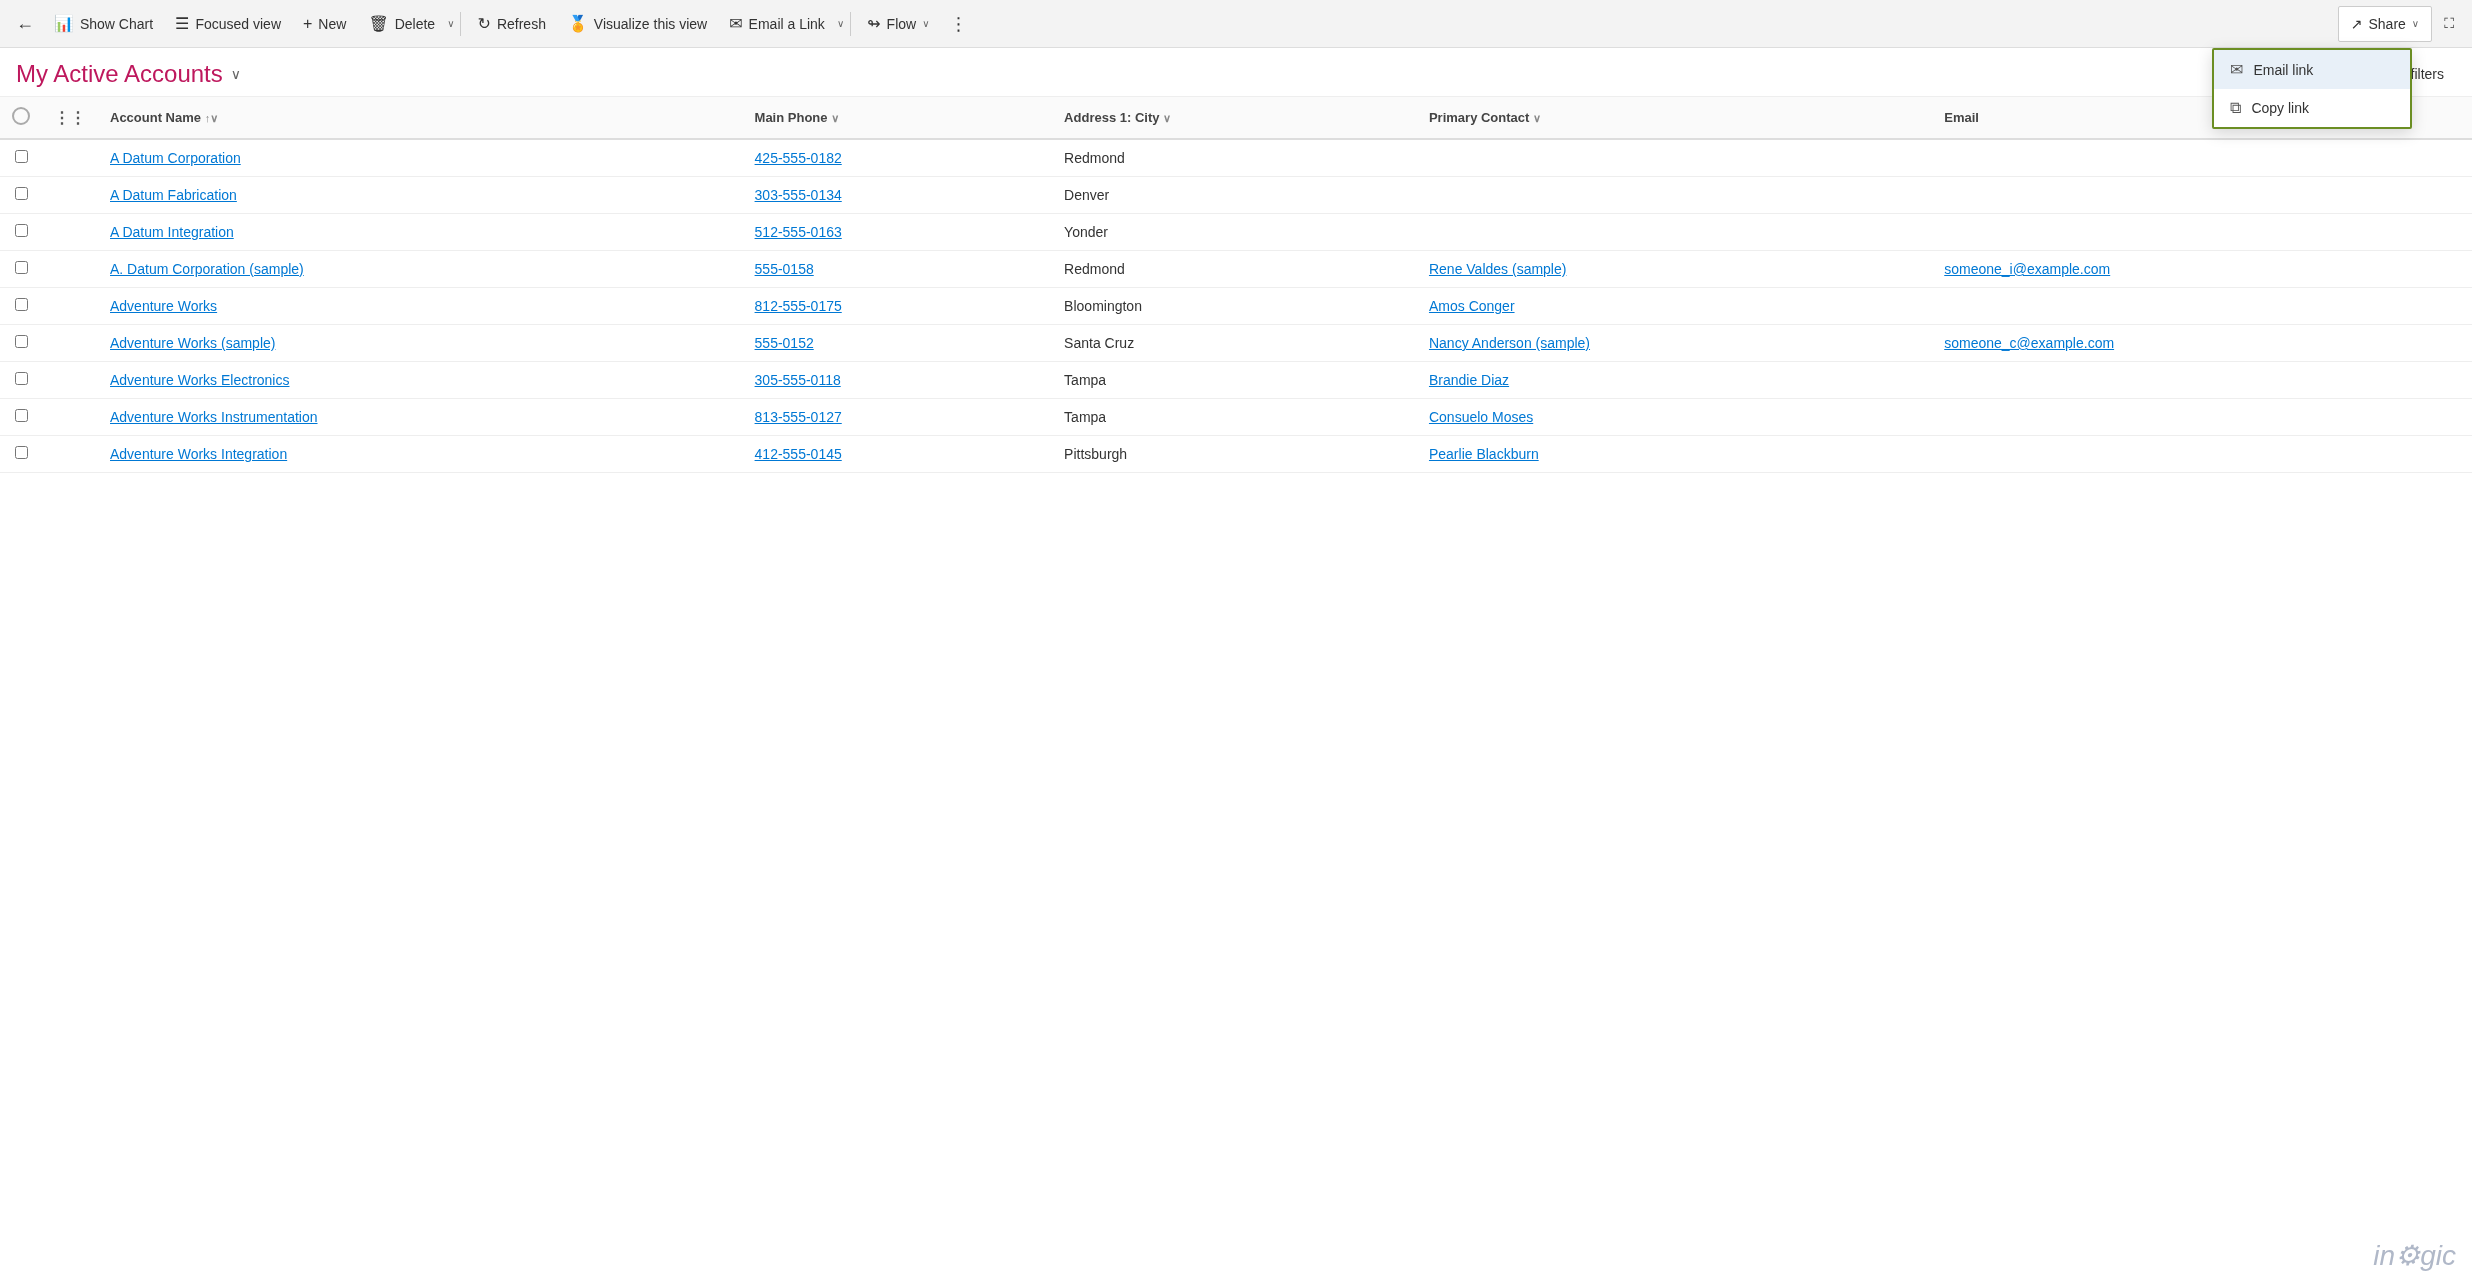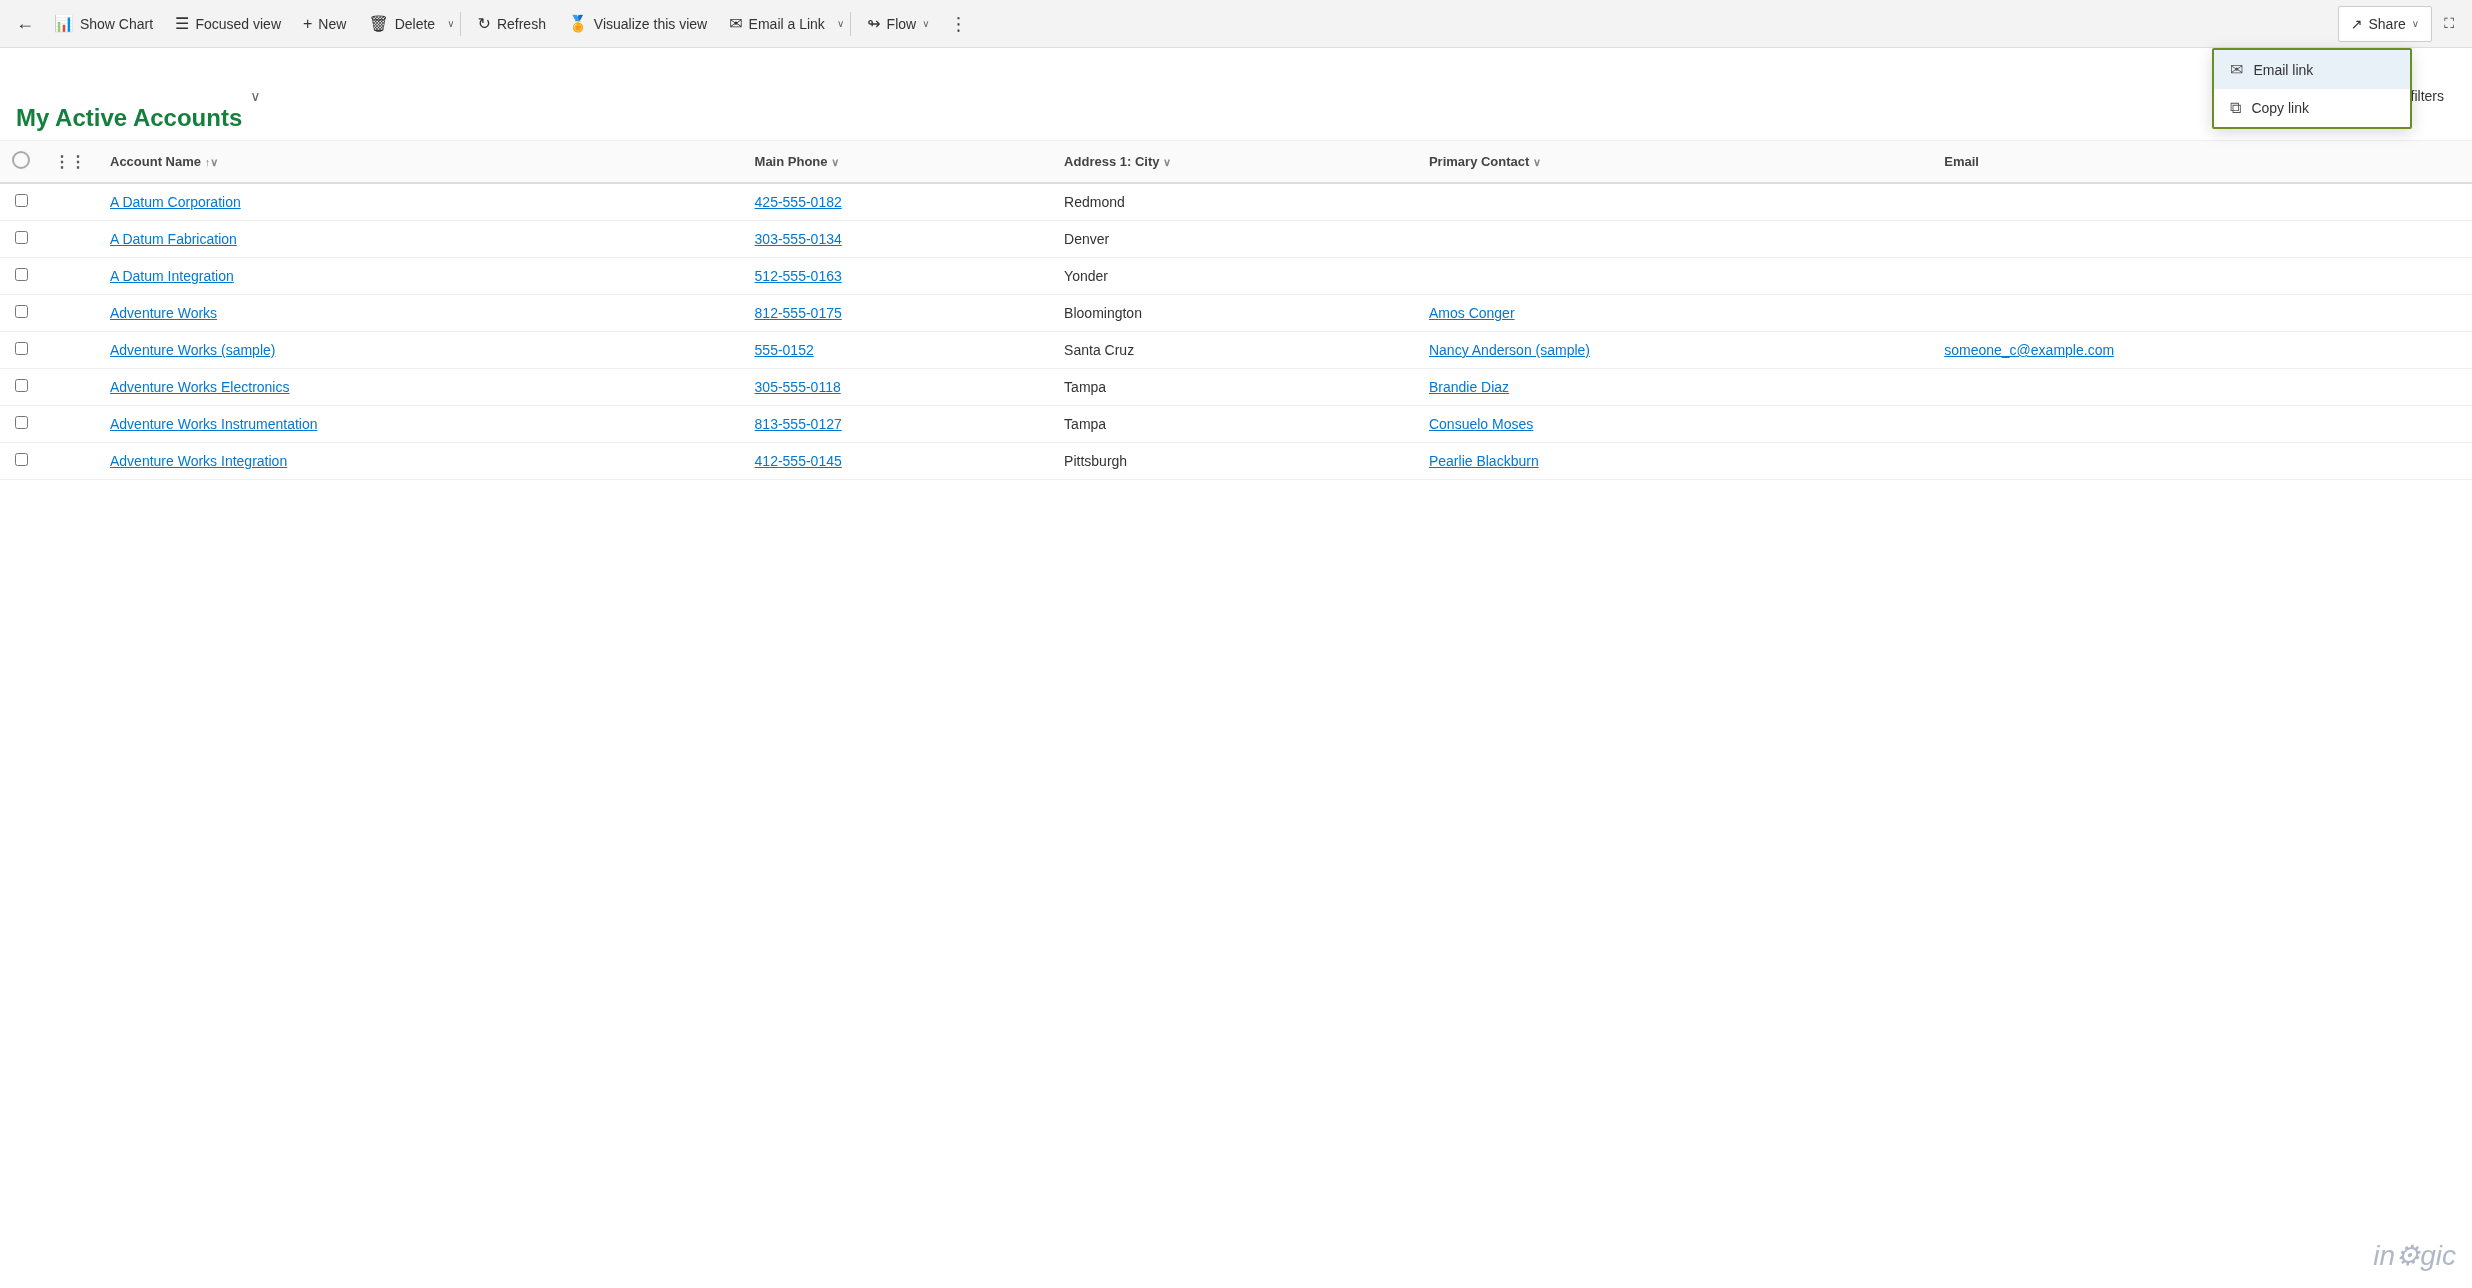--- a/index.html
+++ b/index.html
@@ -89,23 +89,22 @@
       padding: 12px 16px 8px 16px;
       border-bottom: 1px solid #eee;
     }
     .page-title-area {
       display: flex;
       align-items: center;
       gap: 8px;
     }
     .page-title {
       font-size: 24px;
-      font-weight: 700;
-      color: #15803d;
-      margin-top: 44px;
+      font-weight: 400;
+      color: #be185d;
     }
     .page-title-chevron {
       font-size: 14px;
       color: #666;
       cursor: pointer;
     }
     .header-actions {
       display: flex;
       align-items: center;
       gap: 8px;
@@ -357,20 +356,29 @@
           <td class="hierarchy-col"></td>
           <td><span class="account-link">A Datum Integration</span></td>
           <td><span class="phone-link">512-555-0163</span></td>
           <td>Yonder</td>
           <td></td>
           <td></td>
         </tr>
         <tr>
           <td class="checkbox-col"><input type="checkbox" style=""></td>
           <td class="hierarchy-col"></td>
+          <td><span class="account-link">A. Datum Corporation (sample)</span></td>
+          <td><span class="phone-link">555-0158</span></td>
+          <td>Redmond</td>
+          <td><span class="contact-link">Rene Valdes (sample)</span></td>
+          <td><span class="email-link">someone_i@example.com</span></td>
+        </tr>
+        <tr>
+          <td class="checkbox-col"><input type="checkbox" style=""></td>
+          <td class="hierarchy-col"></td>
           <td><span class="account-link">Adventure Works</span></td>
           <td><span class="phone-link">812-555-0175</span></td>
           <td>Bloomington</td>
           <td><span class="contact-link">Amos Conger</span></td>
           <td></td>
         </tr>
         <tr>
           <td class="checkbox-col"><input type="checkbox" style=""></td>
           <td class="hierarchy-col"></td>
           <td><span class="account-link">Adventure Works (sample)</span></td>

